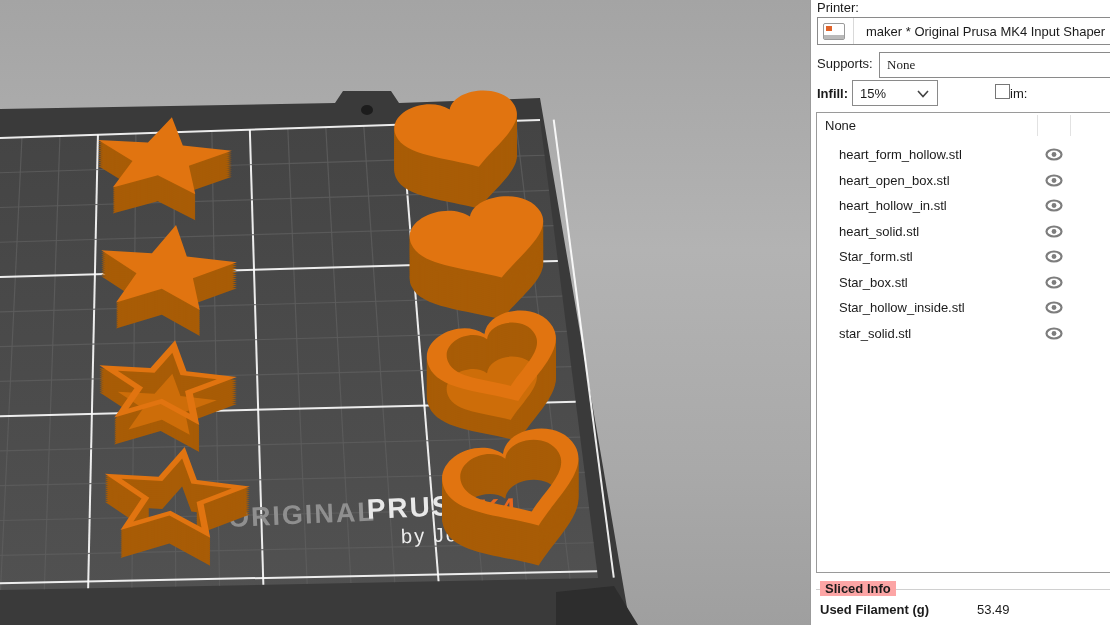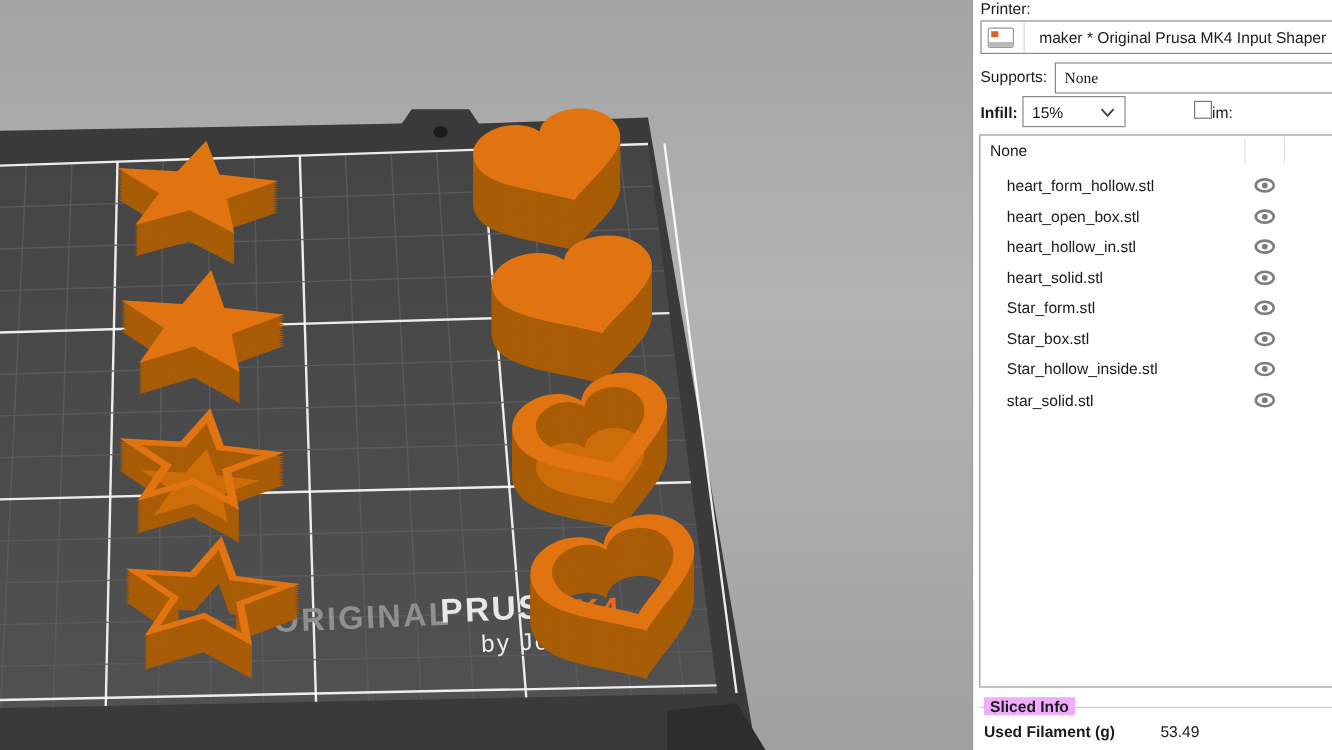--- a/index.html
+++ b/index.html
@@ -30,24 +30,24 @@
   .listbox{position:absolute;left:5px;top:112px;width:300px;height:461px;
            border:1px solid #9a9a9a;box-sizing:border-box;background:#fff;}
   .list-header{position:absolute;left:0;top:0;width:100%;height:26px;}
   .list-header .h-lbl{position:absolute;left:8px;top:5px;color:#1b1b1b;}
   .col-sep{position:absolute;top:2px;width:1px;height:21px;background:#e2e2e2;}
   .list-row{position:absolute;left:0;width:100%;height:25px;}
   .list-row .name{position:absolute;left:22px;top:4px;white-space:nowrap;}
   .list-row .eye{position:absolute;left:228px;top:4px;width:18px;height:15px;}
   .groupbox-line{position:absolute;left:5px;top:589px;width:300px;height:36px;
                  border-top:1px solid #d0d0d0;}
-  .groupbox-title{position:absolute;left:9px;top:581px;background:#f0abfc;padding:0 5px;
+  .groupbox-title{position:absolute;left:9px;top:581px;background:#fca5a5;padding:0 5px;
                   font-weight:bold;color:#1b1b1b;}
   .si-label{position:absolute;left:9px;top:602px;font-weight:bold;}
-  .si-value{position:absolute;left:156px;top:602px;}
+  .si-value{position:absolute;left:166px;top:602px;}
 </style>
 </head>
 <body>
 
 <div class="app">
 
   <div class="viewport">
     <svg id="scene" width="810" height="625" viewBox="0 0 810 625">
       <defs>
         <linearGradient id="bedGrad" x1="0" y1="0" x2="0" y2="1">

